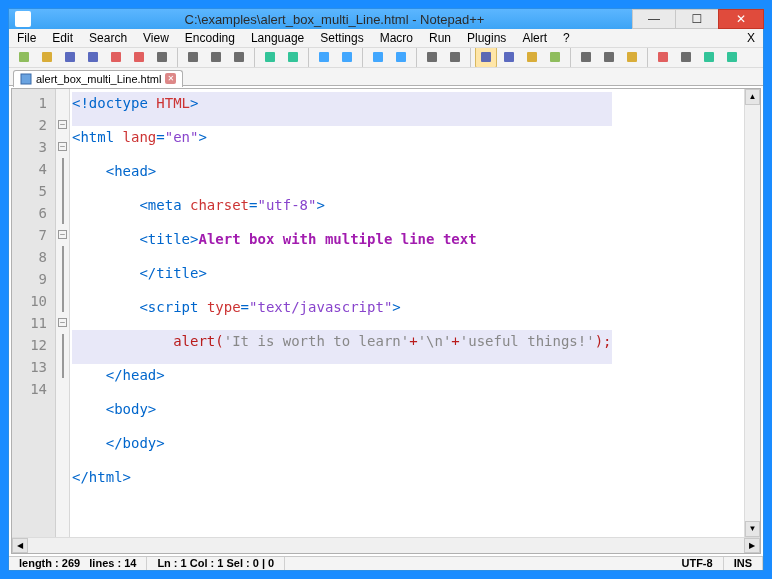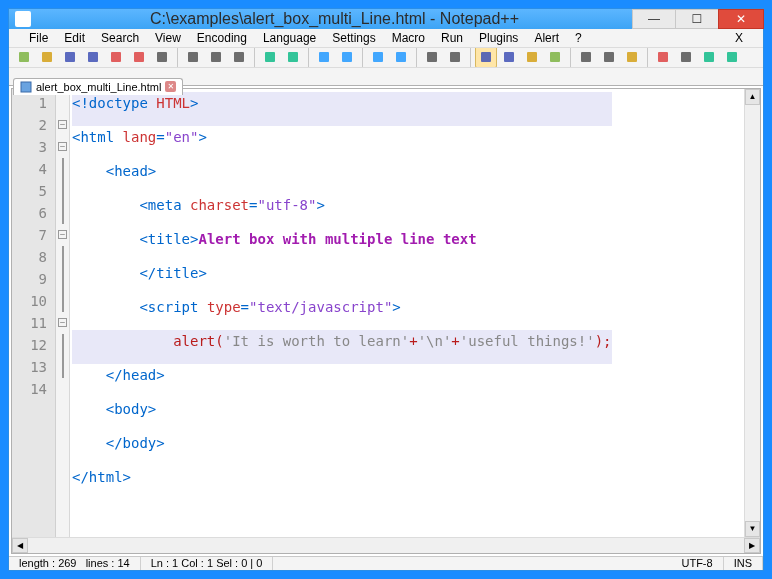--- a/index.html
+++ b/index.html
@@ -1,52 +1,52 @@
 <!DOCTYPE html>
 <html><head>
 <meta charset="utf-8">
 <style>
 * { margin: 0; padding: 0; box-sizing: border-box; }
 body { font-family: "Segoe UI", Tahoma, sans-serif; font-size: 12px; background: #1a8cff; padding: 8px; }
 .window { background: #fff; border: 1px solid #2b8ee6; width: 756px; height: 563px; display: flex; flex-direction: column; }
 .titlebar { background: linear-gradient(#5cb6ff, #3da4f5); height: 28px; display: flex; align-items: center; color: #fff; }
 .title-icon { width: 16px; height: 16px; margin: 0 6px; background: #fff; border-radius: 2px; }
-.title-text { flex: 1; text-align: center; font-size: 16px; color: #2c2c2c; }
+.title-text { flex: 1; text-align: center; font-size: 13px; color: #2c2c2c; }
 .winbtns { display: flex; }
 .winbtn { width: 44px; height: 20px; display: flex; align-items: center; justify-content: center; font-size: 12px; color: #333; background: #eaeaea; border: 1px solid #c8c8c8; margin-right: -1px; cursor: pointer; }
 .winbtn.close { background: #e04b3c; color: #fff; border-color: #c43526; width: 46px; }
-.menubar { background: #f4f4f4; height: 22px; display: flex; align-items: center; padding: 0 12px; border-bottom: 1px solid #dcdcdc; }
+.menubar { background: #f4f4f4; height: 22px; display: flex; align-items: center; padding: 0 0; border-bottom: 1px solid #dcdcdc; }
 .menu-item { padding: 2px 8px; cursor: pointer; font-size: 12px; }
 .menu-x { margin-left: auto; padding: 2px 8px; font-size: 12px; cursor: pointer; }
 .toolbar { background: #f4f4f4; height: 30px; display: flex; align-items: center; padding: 0 4px; border-bottom: 1px solid #dcdcdc; gap: 1px; flex-wrap: nowrap; overflow: hidden; }
 .tb-btn { width: 22px; height: 22px; display: flex; align-items: center; justify-content: center; cursor: pointer; border: 1px solid transparent; border-radius: 2px; }
 .tb-btn.active { background: #ffe6a8; border-color: #d8b860; }
 .tb-sep { width: 1px; height: 20px; background: #c8c8c8; margin: 0 3px; }
 .tb-icon { width: 14px; height: 14px; }
 .tabbar { background: #f4f4f4; height: 22px; display: flex; align-items: flex-end; padding: 0 4px; border-bottom: 1px solid #b0b0b0; }
-.tab { background: #fff; border: 1px solid #b0b0b0; border-bottom: none; padding: 2px 6px; font-size: 11px; display: flex; align-items: center; gap: 4px; border-radius: 3px 3px 0 0; cursor: pointer; position: relative; top: 10px; }
+.tab { background: #fff; border: 1px solid #b0b0b0; border-bottom: none; padding: 2px 6px; font-size: 11px; display: flex; align-items: center; gap: 4px; border-radius: 3px 3px 0 0; cursor: pointer; position: relative; top: 2px; }
 .tab-icon { width: 12px; height: 12px; }
 .tab-close { width: 11px; height: 11px; background: #d88; border-radius: 2px; display: flex; align-items: center; justify-content: center; color: #fff; font-size: 8px; cursor: pointer; line-height: 1; }
 .editor { flex: 1; display: flex; background: #fff; overflow: auto; font-family: Consolas, monospace; font-size: 14px; }
 .gutter { background: #e6e6e6; color: #888; text-align: right; padding: 3px 8px 3px 4px; user-select: none; min-width: 44px; border-right: 1px solid #d0d0d0; }
 .gutter .ln { height: 22px; line-height: 22px; }
 .fold { width: 14px; background: #f4f4f4; border-right: 1px solid #d8d8d8; padding-top: 3px; }
 .fold .fm { height: 22px; display: flex; align-items: center; justify-content: center; color: #888; font-size: 9px; }
 .fold .fm span { width: 9px; height: 9px; border: 1px solid #999; display: flex; align-items: center; justify-content: center; line-height: 1; font-size: 9px; cursor: pointer; }
 .fold .fm .ln-v { width: 1px; height: 22px; background: #aaa; display: block; }
 .code { padding: 3px 0 3px 2px; }
 .cl { height: 34px; line-height: 22px; white-space: pre; }
 .cl.hl { background: #e8e8f8; }
 .blue { color: #0066cc; }
 .red { color: #cc3333; }
 .purple { color: #8844cc; }
 .grey { color: #888; }
 .black { color: #a21caf; font-weight: bold; }
 .normal { color: #b91c1c; }
-.statusbar { background: #f4f4f4; height: 22px; display: flex; align-items: center; border-top: 1px solid #c8c8c8; font-size: 11px; }
+.statusbar { background: #f4f4f4; height: 22px; display: flex; align-items: center; border-top: 1px solid #c8c8c8; font-size: 11px; font-weight: bold; }
 .sb-cell { padding: 0 10px; border-right: 1px solid #d0d0d0; height: 100%; display: flex; align-items: center; }
 .sb-spacer { flex: 1; }
 .scrollbar-v { width: 16px; background: #f0f0f0; border-left: 1px solid #dcdcdc; display: flex; flex-direction: column; }
 .sb-arrow { height: 16px; background: #e6e6e6; border: 1px solid #c8c8c8; display: flex; align-items: center; justify-content: center; font-size: 8px; cursor: pointer; }
 .sb-track { flex: 1; background: #f0f0f0; }
 .scrollbar-h { height: 16px; background: #f0f0f0; border-top: 1px solid #dcdcdc; display: flex; }
 .sb-arrow-h { width: 16px; background: #e6e6e6; border: 1px solid #c8c8c8; display: flex; align-items: center; justify-content: center; font-size: 8px; cursor: pointer; }
 .sb-track-h { flex: 1; }
 .editor-wrap { flex: 1; display: flex; flex-direction: column; border: 1px solid #b0b0b0; margin: 2px; }
 .editor-row { flex: 1; display: flex; overflow: hidden; }

